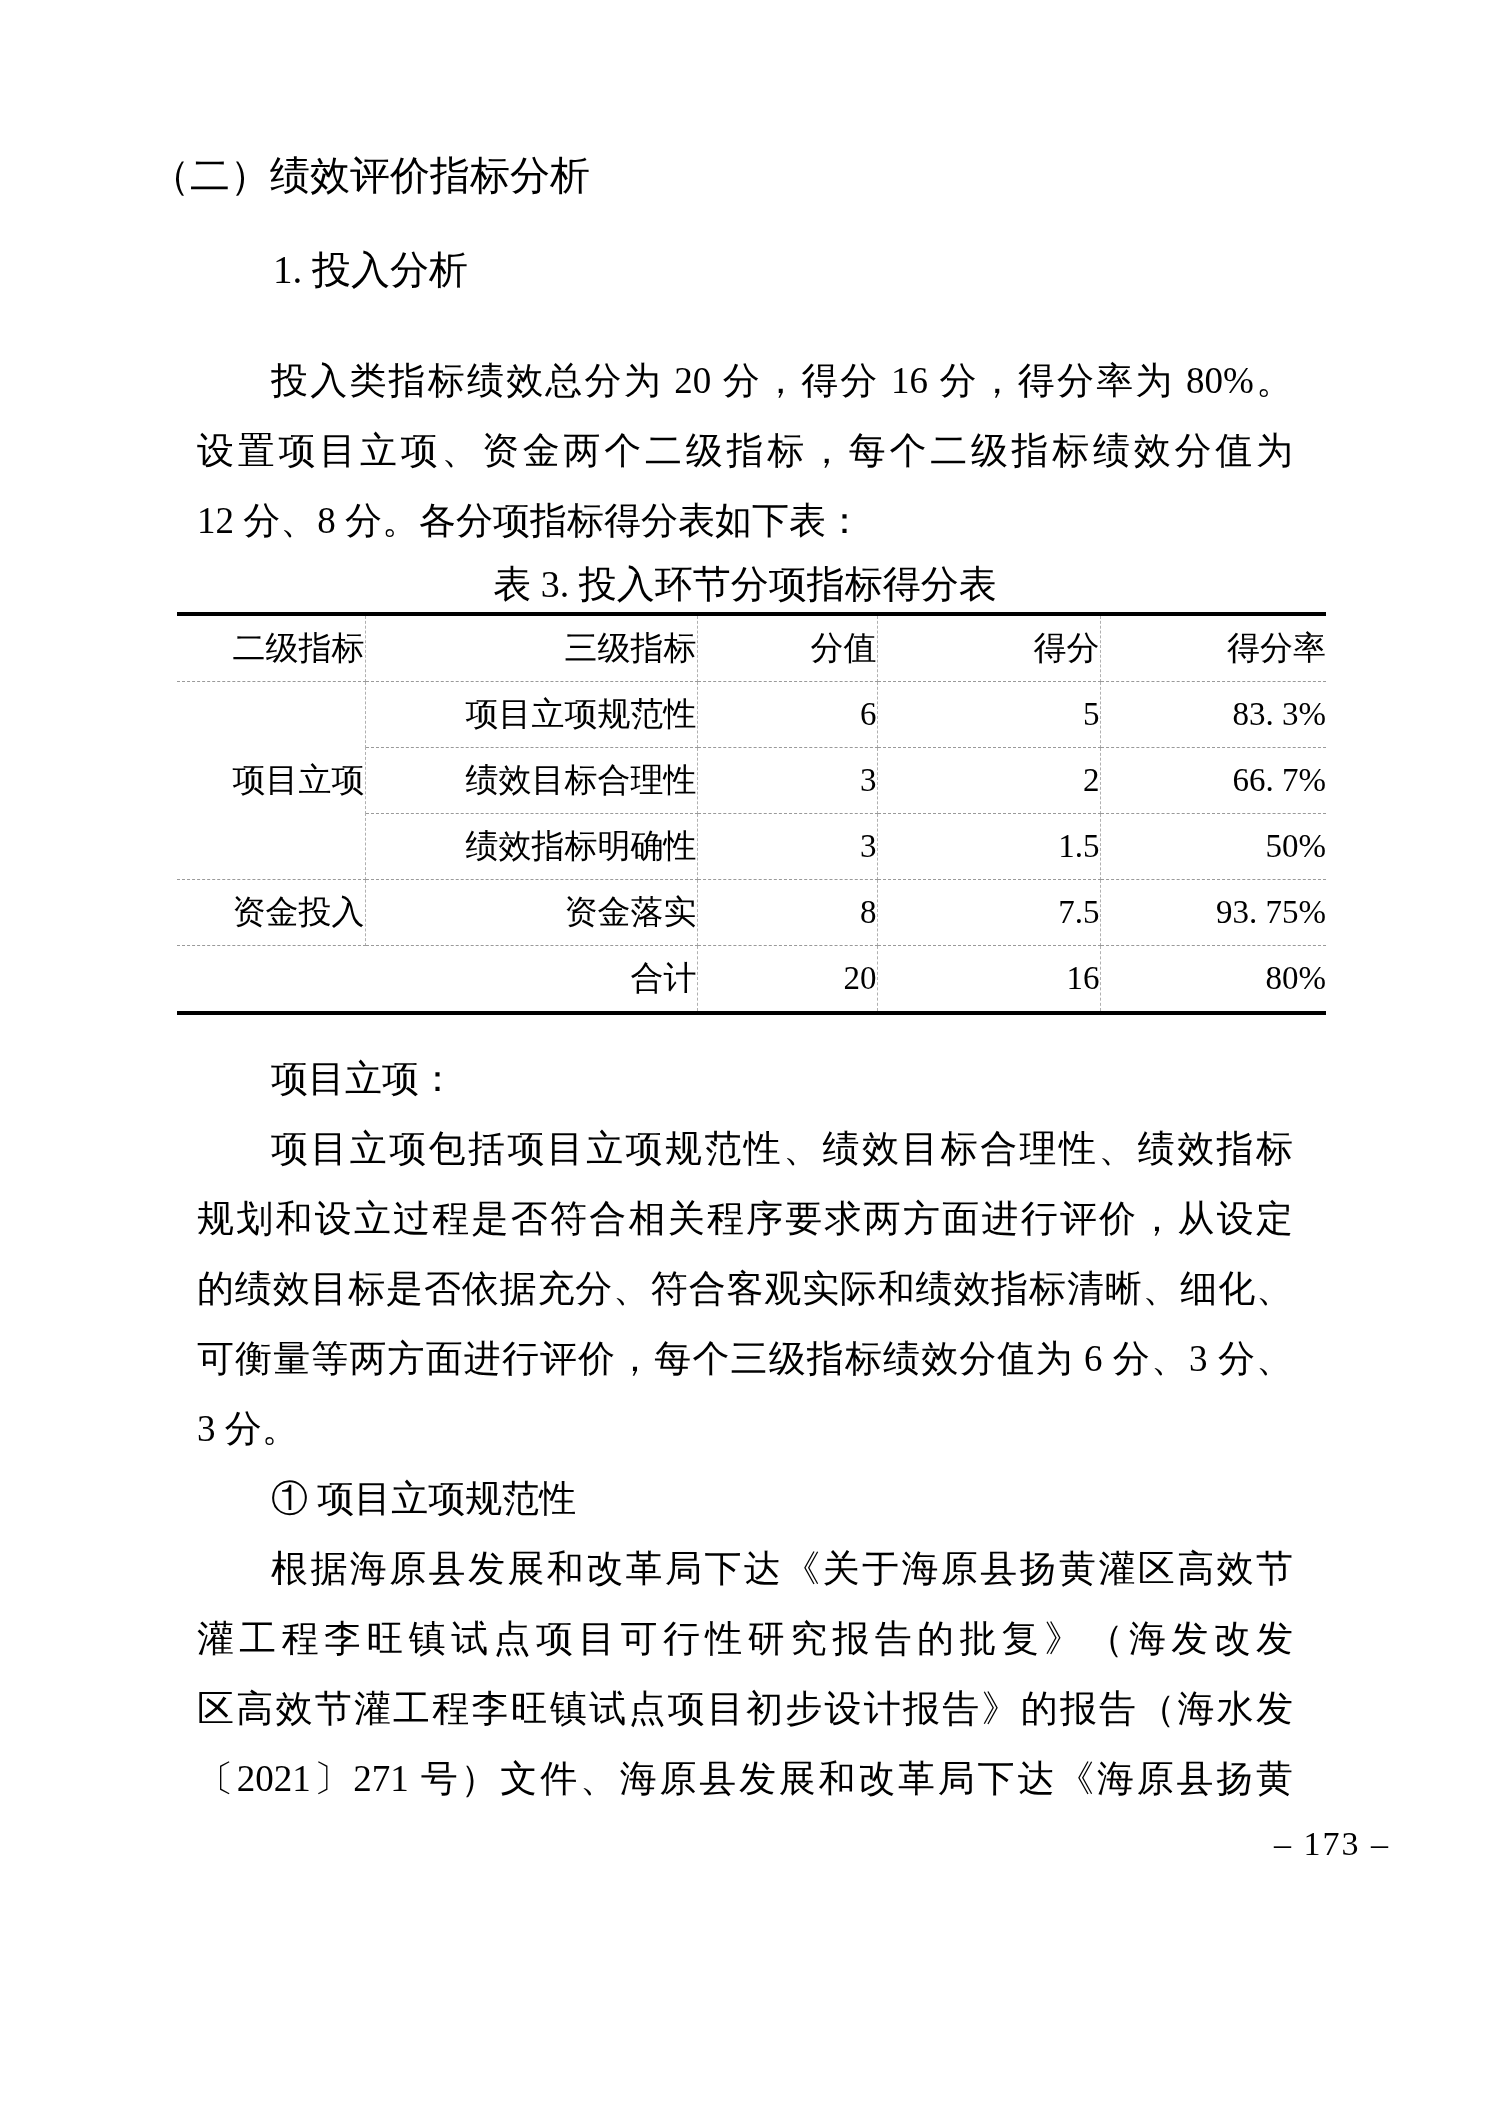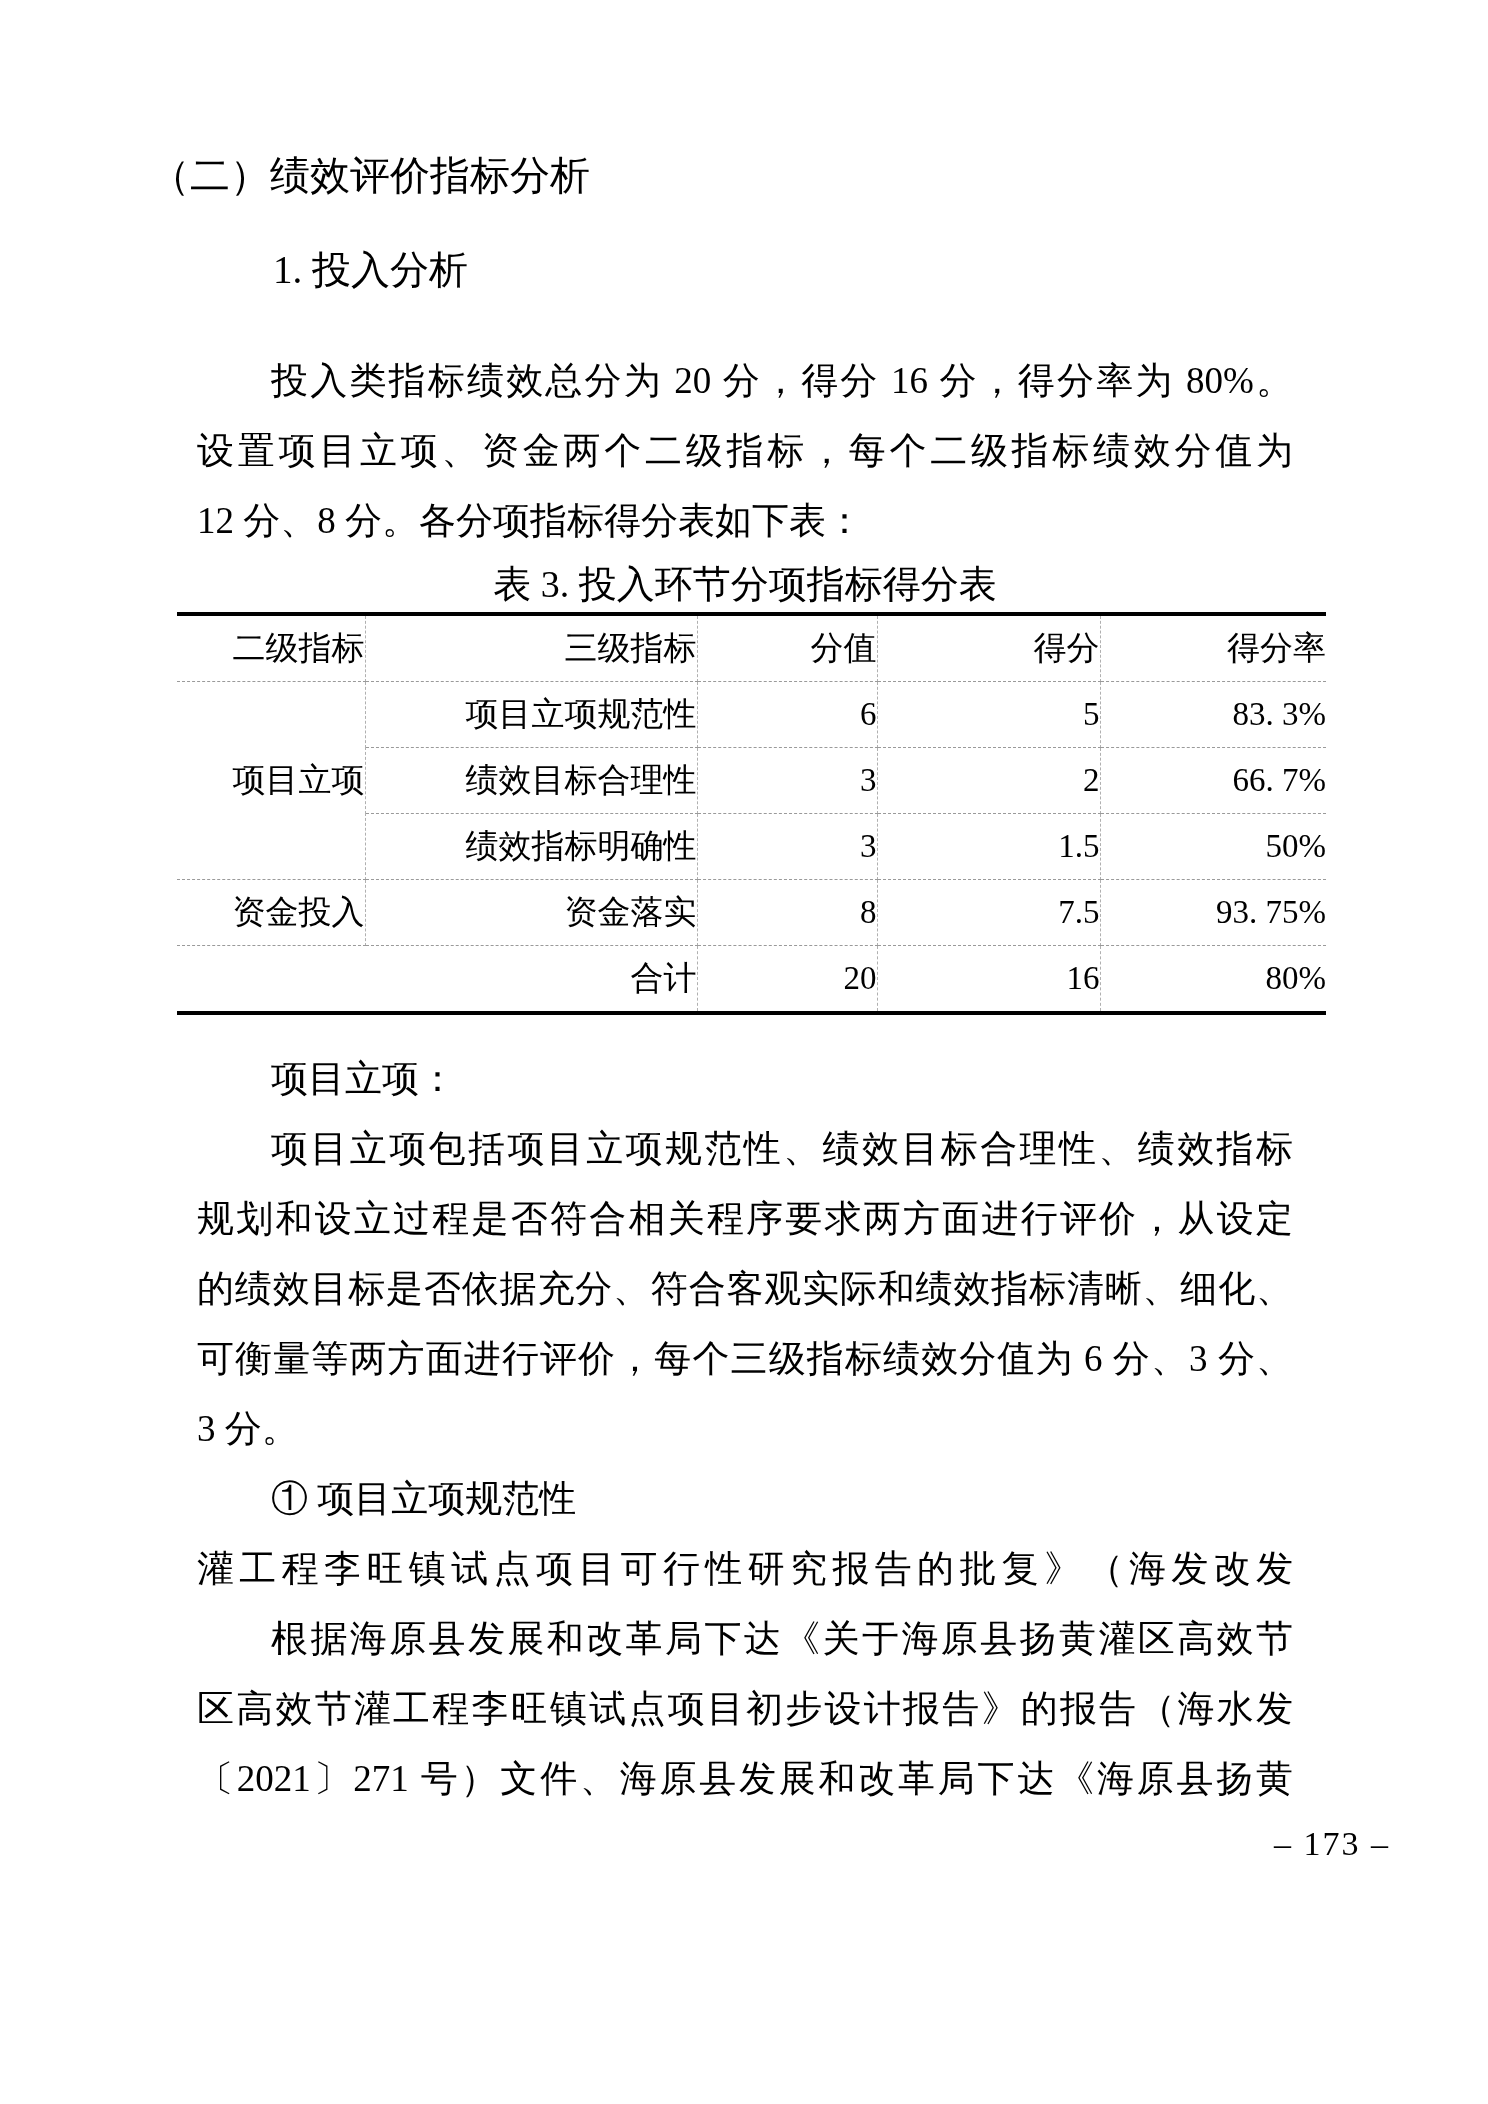--- a/index.html
+++ b/index.html
@@ -145,21 +145,21 @@
       </tbody>
     </table>
 
     <div class="line after-table indent">项目立项：</div>
     <div class="line indent j">项目立项包括项目立项规范性、绩效目标合理性、绩效指标</div>
     <div class="line j">规划和设立过程是否符合相关程序要求两方面进行评价，从设定</div>
     <div class="line j">的绩效目标是否依据充分、符合客观实际和绩效指标清晰、细化、</div>
     <div class="line j">可衡量等两方面进行评价，每个三级指标绩效分值为 6 分、3 分、</div>
     <div class="line">3 分。</div>
     <div class="line indent">① 项目立项规范性</div>
+    <div class="line indent j">根据海原县发展和改革局下达《关于海原县扬黄灌区高效节</div>
     <div class="line j">灌工程李旺镇试点项目可行性研究报告的批复》（海发改发</div>
-    <div class="line indent j">根据海原县发展和改革局下达《关于海原县扬黄灌区高效节</div>
     <div class="line j">区高效节灌工程李旺镇试点项目初步设计报告》的报告（海水发</div>
     <div class="line j">〔2021〕271 号）文件、海原县发展和改革局下达《海原县扬黄</div>
 
     <div class="pagenum">– 173 –</div>
 
   </div>
 </div>
 
 </body></html>

